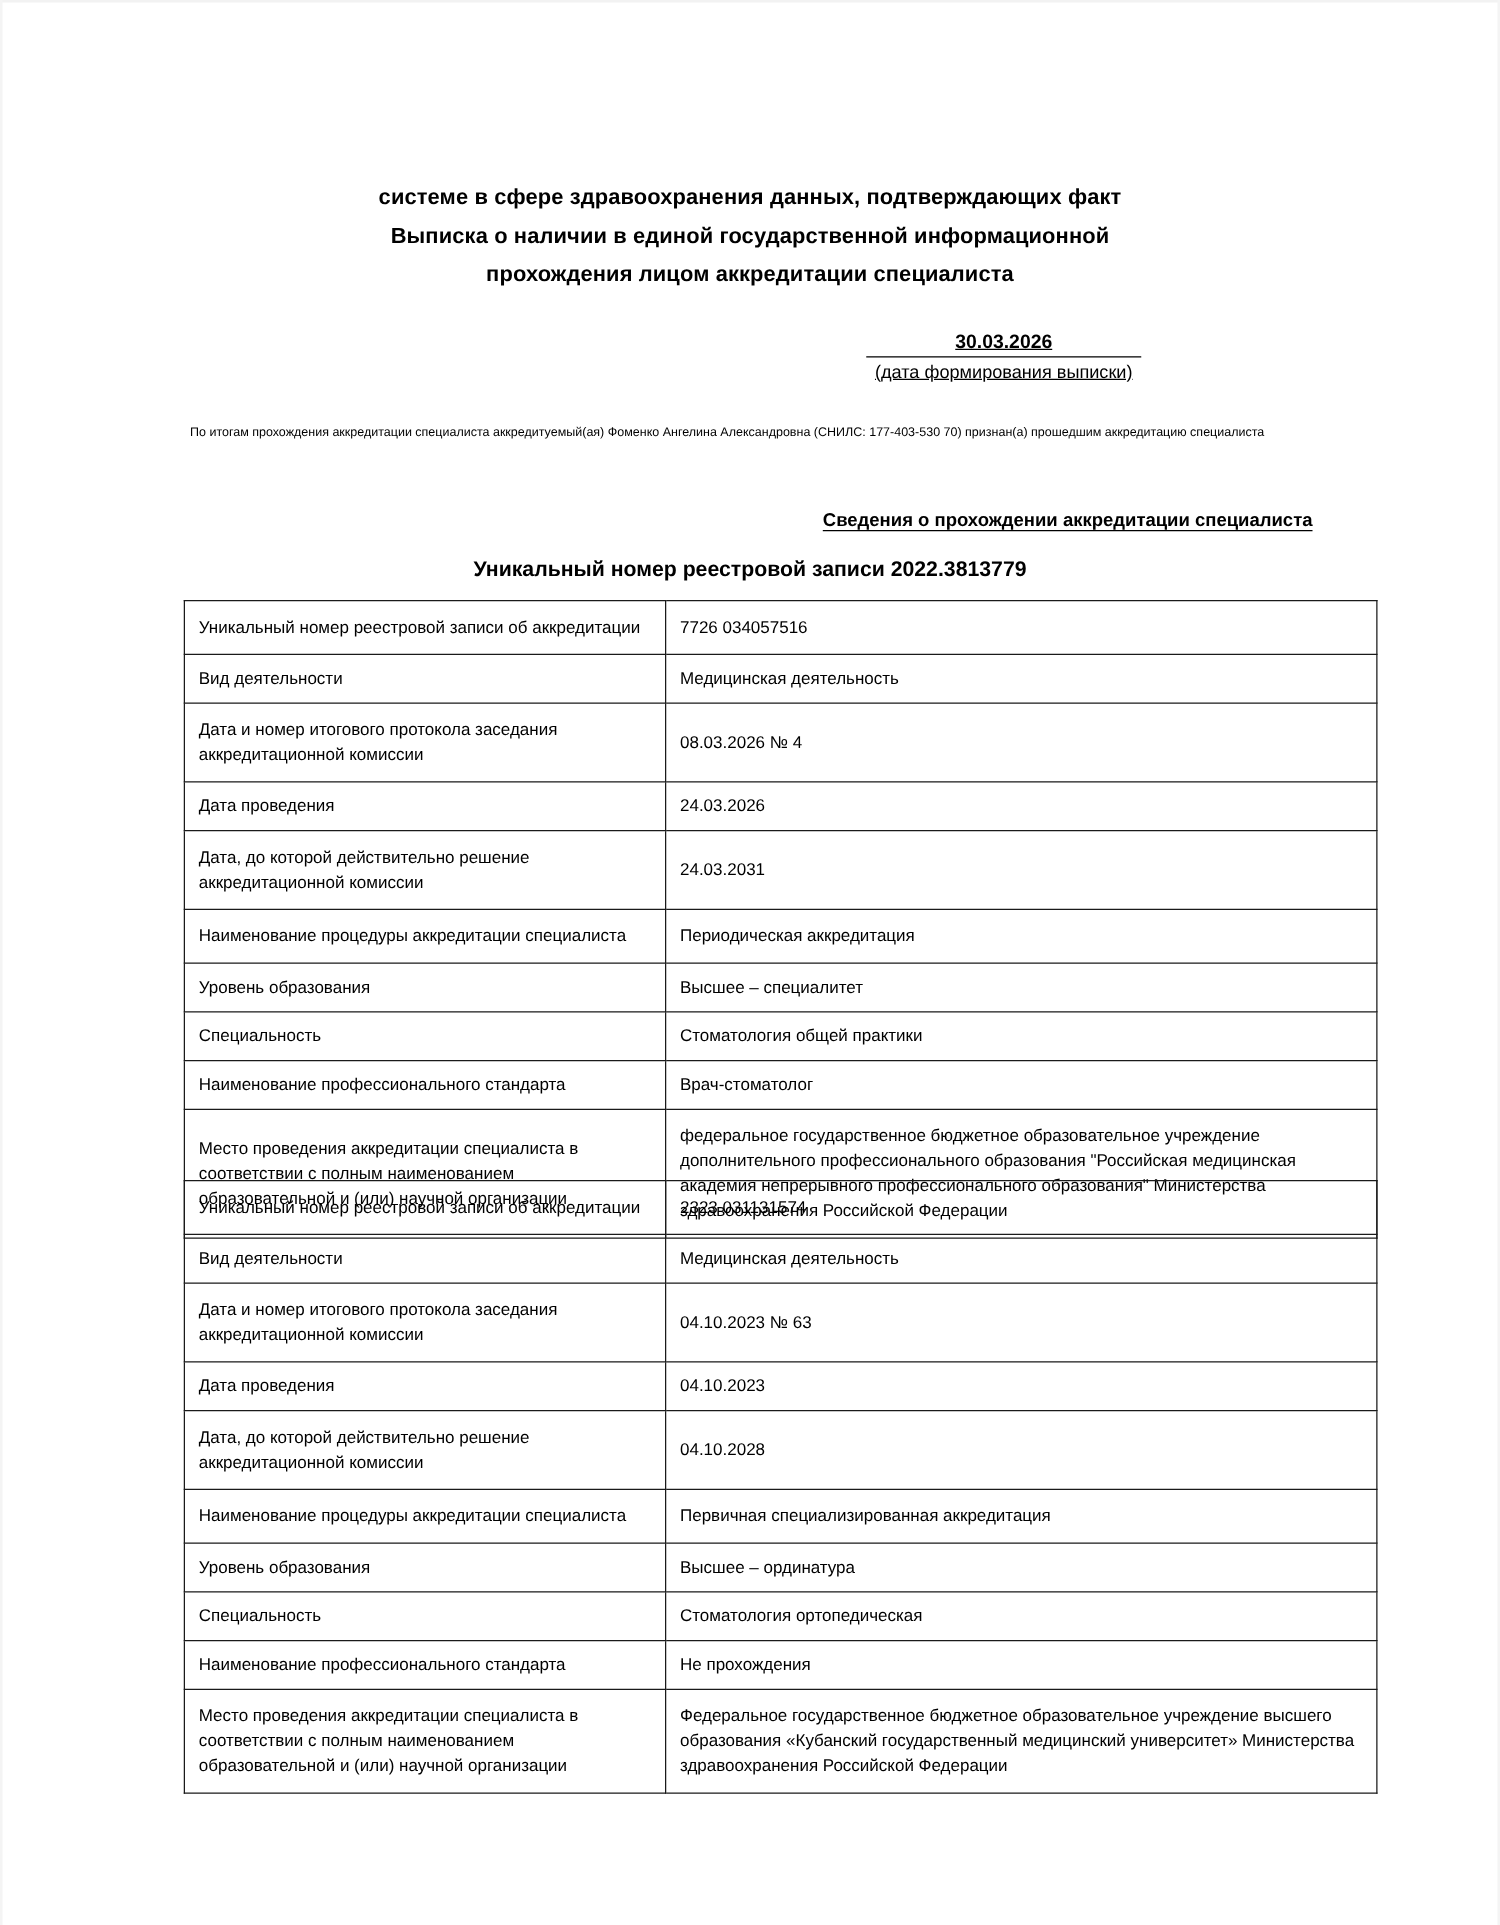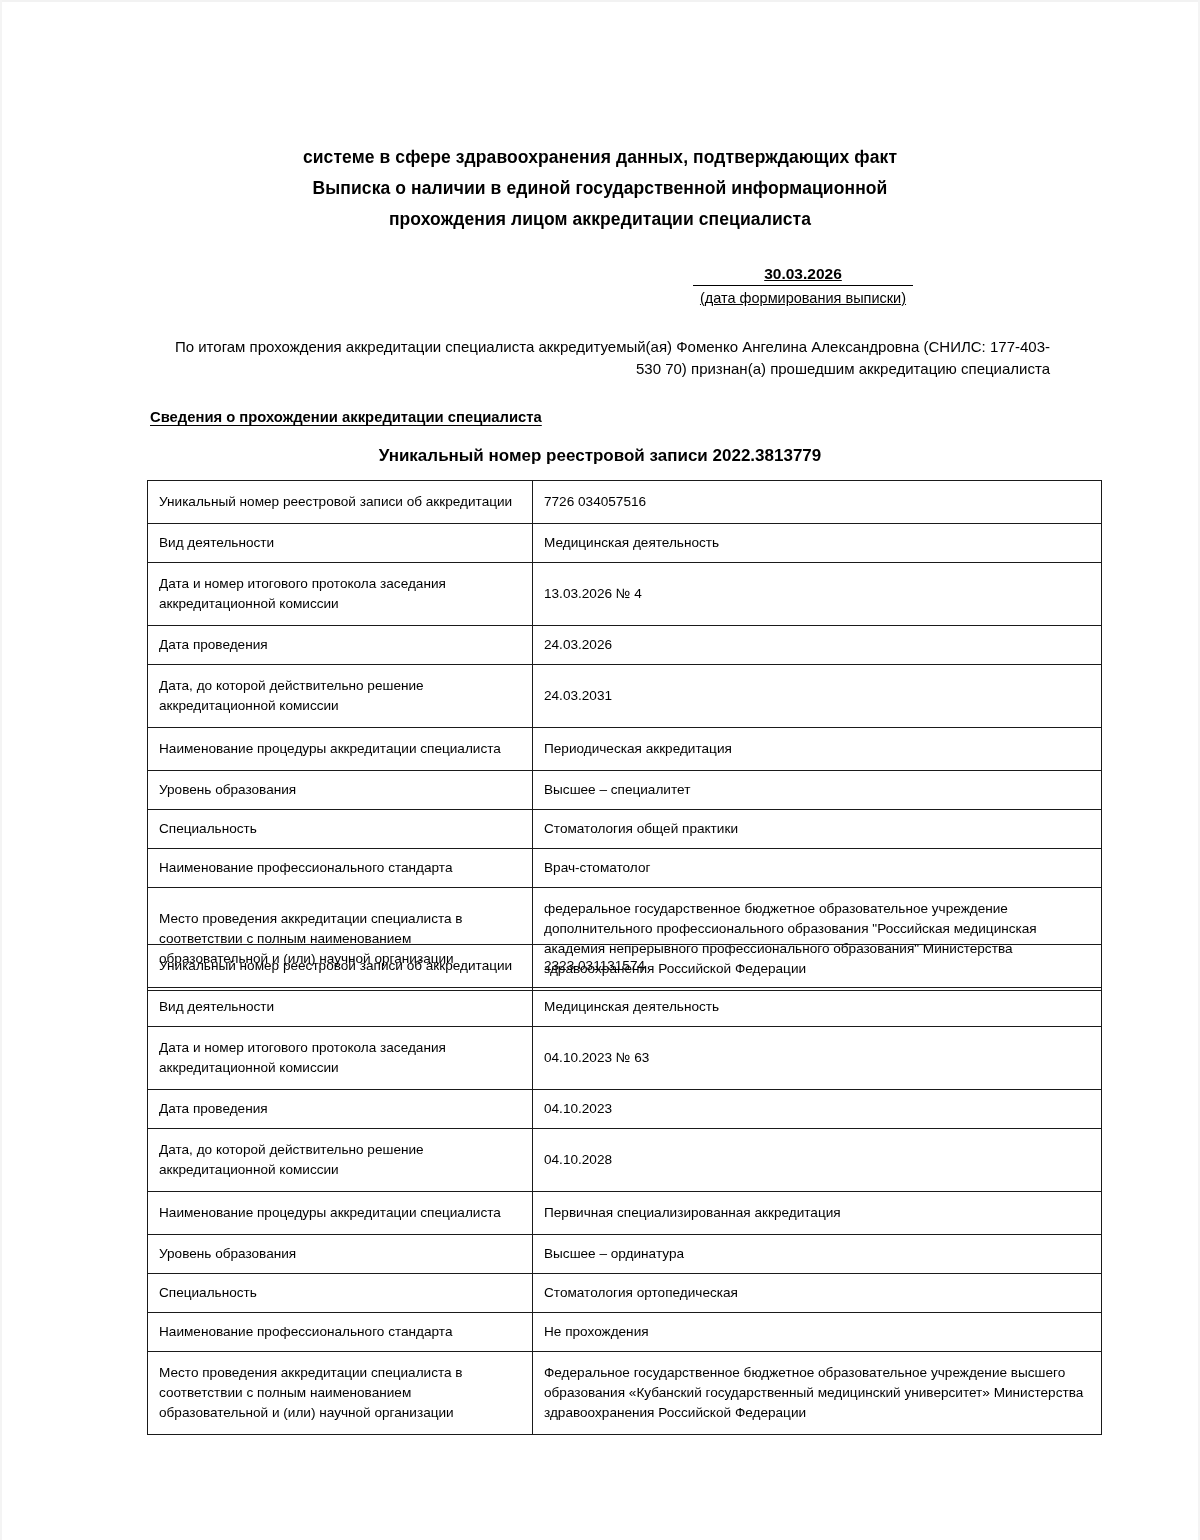--- a/index.html
+++ b/index.html
@@ -77,32 +77,32 @@
     line-height: 20px;
     padding-top: 2px;
   }
 
   
   .intro {
     position: absolute;
     top: 336px;
     left: 152px;
     width: 898px;
-    font-size: 15px;
+    font-size: 10px;
     line-height: 22px;
-    text-align: right;
+    text-align: left;
   }
 
   
   .section-heading {
     position: absolute;
     top: 409px;
     left: 150px;
     width: 900px;
-    text-align: left;
+    text-align: right;
     font-size: 14.8px;
     font-weight: bold;
   }
   .section-heading span {
     text-decoration: underline;
     text-underline-offset: 3px;
   }
 
   
   .record-number {
@@ -171,21 +171,21 @@
       <tr class="tall">
         <td class="label">Уникальный номер реестровой записи об аккредитации</td>
         <td class="value">7726 034057516</td>
       </tr>
       <tr>
         <td class="label">Вид деятельности</td>
         <td class="value">Медицинская деятельность</td>
       </tr>
       <tr class="tall">
         <td class="label">Дата и номер итогового протокола заседания аккредитационной комиссии</td>
-        <td class="value">13.03.2026 № 4</td>
+        <td class="value">08.03.2026 № 4</td>
       </tr>
       <tr>
         <td class="label">Дата проведения</td>
         <td class="value">24.03.2026</td>
       </tr>
       <tr class="tall">
         <td class="label">Дата, до которой действительно решение аккредитационной комиссии</td>
         <td class="value">24.03.2031</td>
       </tr>
       <tr class="tall">

